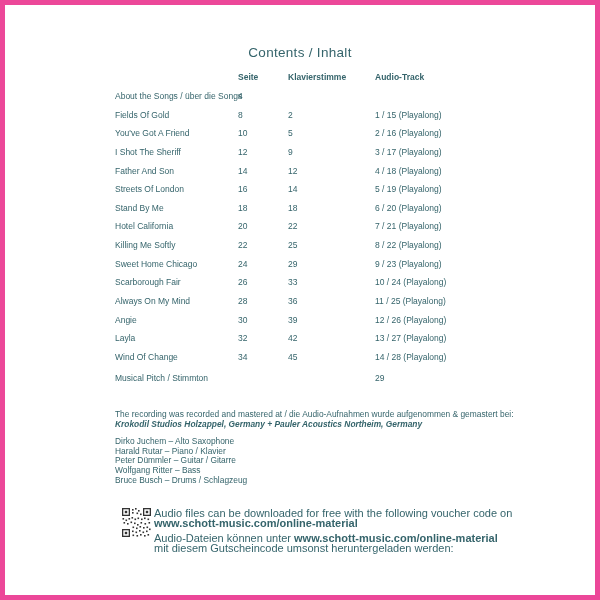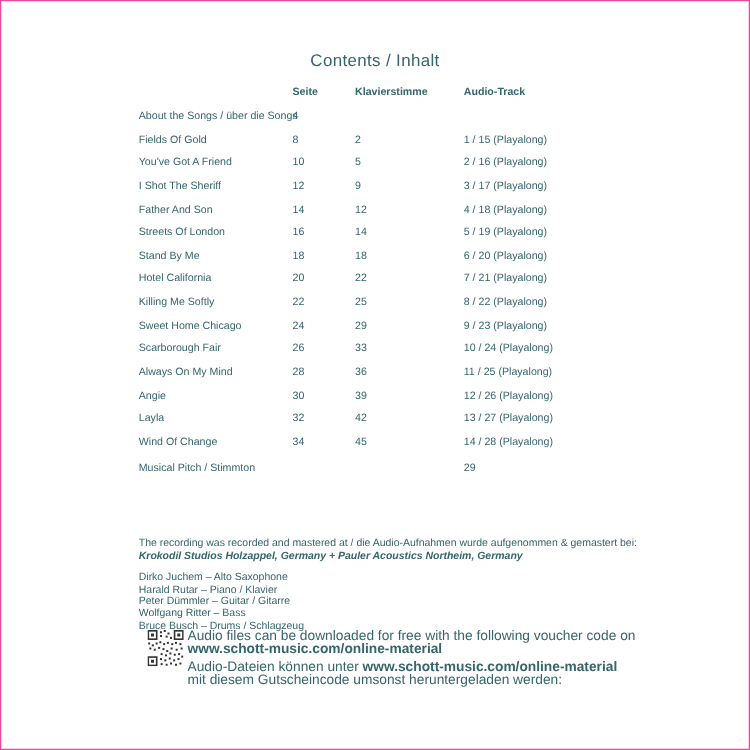--- a/index.html
+++ b/index.html
@@ -1,34 +1,34 @@
 <!DOCTYPE html>
 <html style="--text: #35646b;"><head>
 <meta charset="utf-8">
 <style>
   * { margin:0; padding:0; box-sizing:border-box; }
   html,body { background:#fff; }
   body { width:600px; height:600px; font-family:"Liberation Sans", sans-serif; }
   .page {
     position:relative; width:600px; height:600px;
-    background:#fff; border:1px solid #ec4899; overflow:hidden;
+    background:#fff; border:5px solid #ec4899; overflow:hidden;
     color:var(--text, #35646b);
   }
   .title {
     position:absolute; top:40px; left:0; width:100%;
     text-align:center; font-size:13.5px; letter-spacing:.3px;
   }
   .toc { position:absolute; left:110px; top:67px; width:440px; font-size:8.5px; }
   .toc-grid { display:grid; grid-template-columns:123px 50px 87px 170px; }
   .toc-grid span, .toc-grid > * { white-space:nowrap; }
   .toc-header { font-weight:bold; }
   #toc-rows { margin-top:9px; }
   .toc-row { height:18.65px; }
   .pitch-row { margin-top:2px; }
-  .block { position:absolute; left:110px; font-size:8.4px;margin-top:24px; }
+  .block { position:absolute; left:110px; font-size:8.4px; }
   .recording { top:404px; line-height:10px; }
   .recording .bold-line { font-weight:bold;font-style:italic; }
   .musicians { top:432px; line-height:9.7px; }
   .download { position:absolute; left:117px; top:503px; font-size:11px; line-height:10.3px; display:flex; align-items:flex-start;justify-content:flex-end; }
   .qr { width:29px; height:29px; margin-right:3px; flex:0 0 auto; }
   .dl-text b { font-weight:bold; }
   .dl-de { margin-top:4px; }
 </style>
 </head>
 <body>

